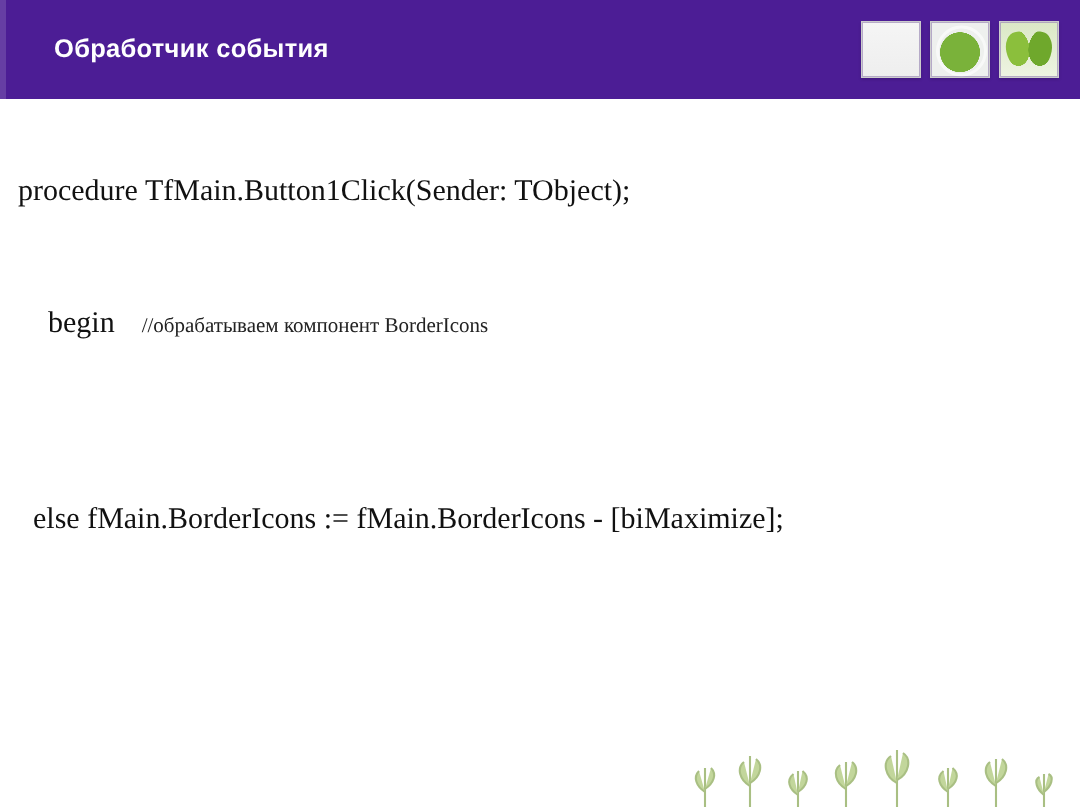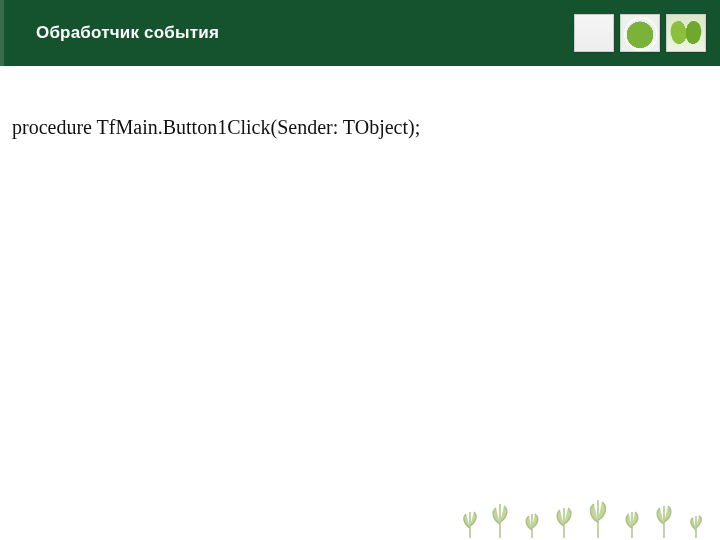--- a/index.html
+++ b/index.html
@@ -6,21 +6,21 @@
   body {
     width:720px; height:540px;
     font-family:"Times New Roman", Georgia, serif;
     background:#fff;
     position:relative;
     overflow:hidden;
   }
   .header {
     position:relative;
     height:66px;
-    background:#14532d;
+    background:#4c1d95;
     display:flex;
     align-items:center;
     padding-left:36px;
   }
   .header::before{
     content:"";
     position:absolute;
     left:0; top:0; bottom:0;
     width:4px;
     background:rgba(255,255,255,0.15);
@@ -108,22 +108,26 @@
   <div class="title">Обработчик события</div>
   <div class="thumbs">
     <div class="thumb t1"></div>
     <div class="thumb t2"></div>
     <div class="thumb t3"></div>
   </div>
 </div>
 
 <div class="content">
   <div class="line">procedure TfMain.Button1Click(Sender: TObject);</div>
+  <div class="line">
+    <span>begin</span><span class="comment">//обрабатываем компонент BorderIcons</span>
+  </div>
   <div class="gap"></div>
   <div class="gap"></div>
+  <div class="line">  else fMain.BorderIcons := fMain.BorderIcons - [biMaximize];</div>
 </div>
 
 <svg class="footer-plants" viewBox="0 0 260 60">
   <g fill="none" stroke="#9bb56e" stroke-width="1.4" opacity="0.85">
     <g transform="translate(10,58)">
       <line x1="0" y1="0" x2="0" y2="-26"></line>
       <path d="M0 -10 C -6 -14 -8 -20 -4 -24" fill="#b8d08a" stroke="#9bb56e"></path>
       <path d="M0 -12 C 6 -16 8 -22 4 -26" fill="#b8d08a" stroke="#9bb56e"></path>
     </g>
     <g transform="translate(40,58)">

